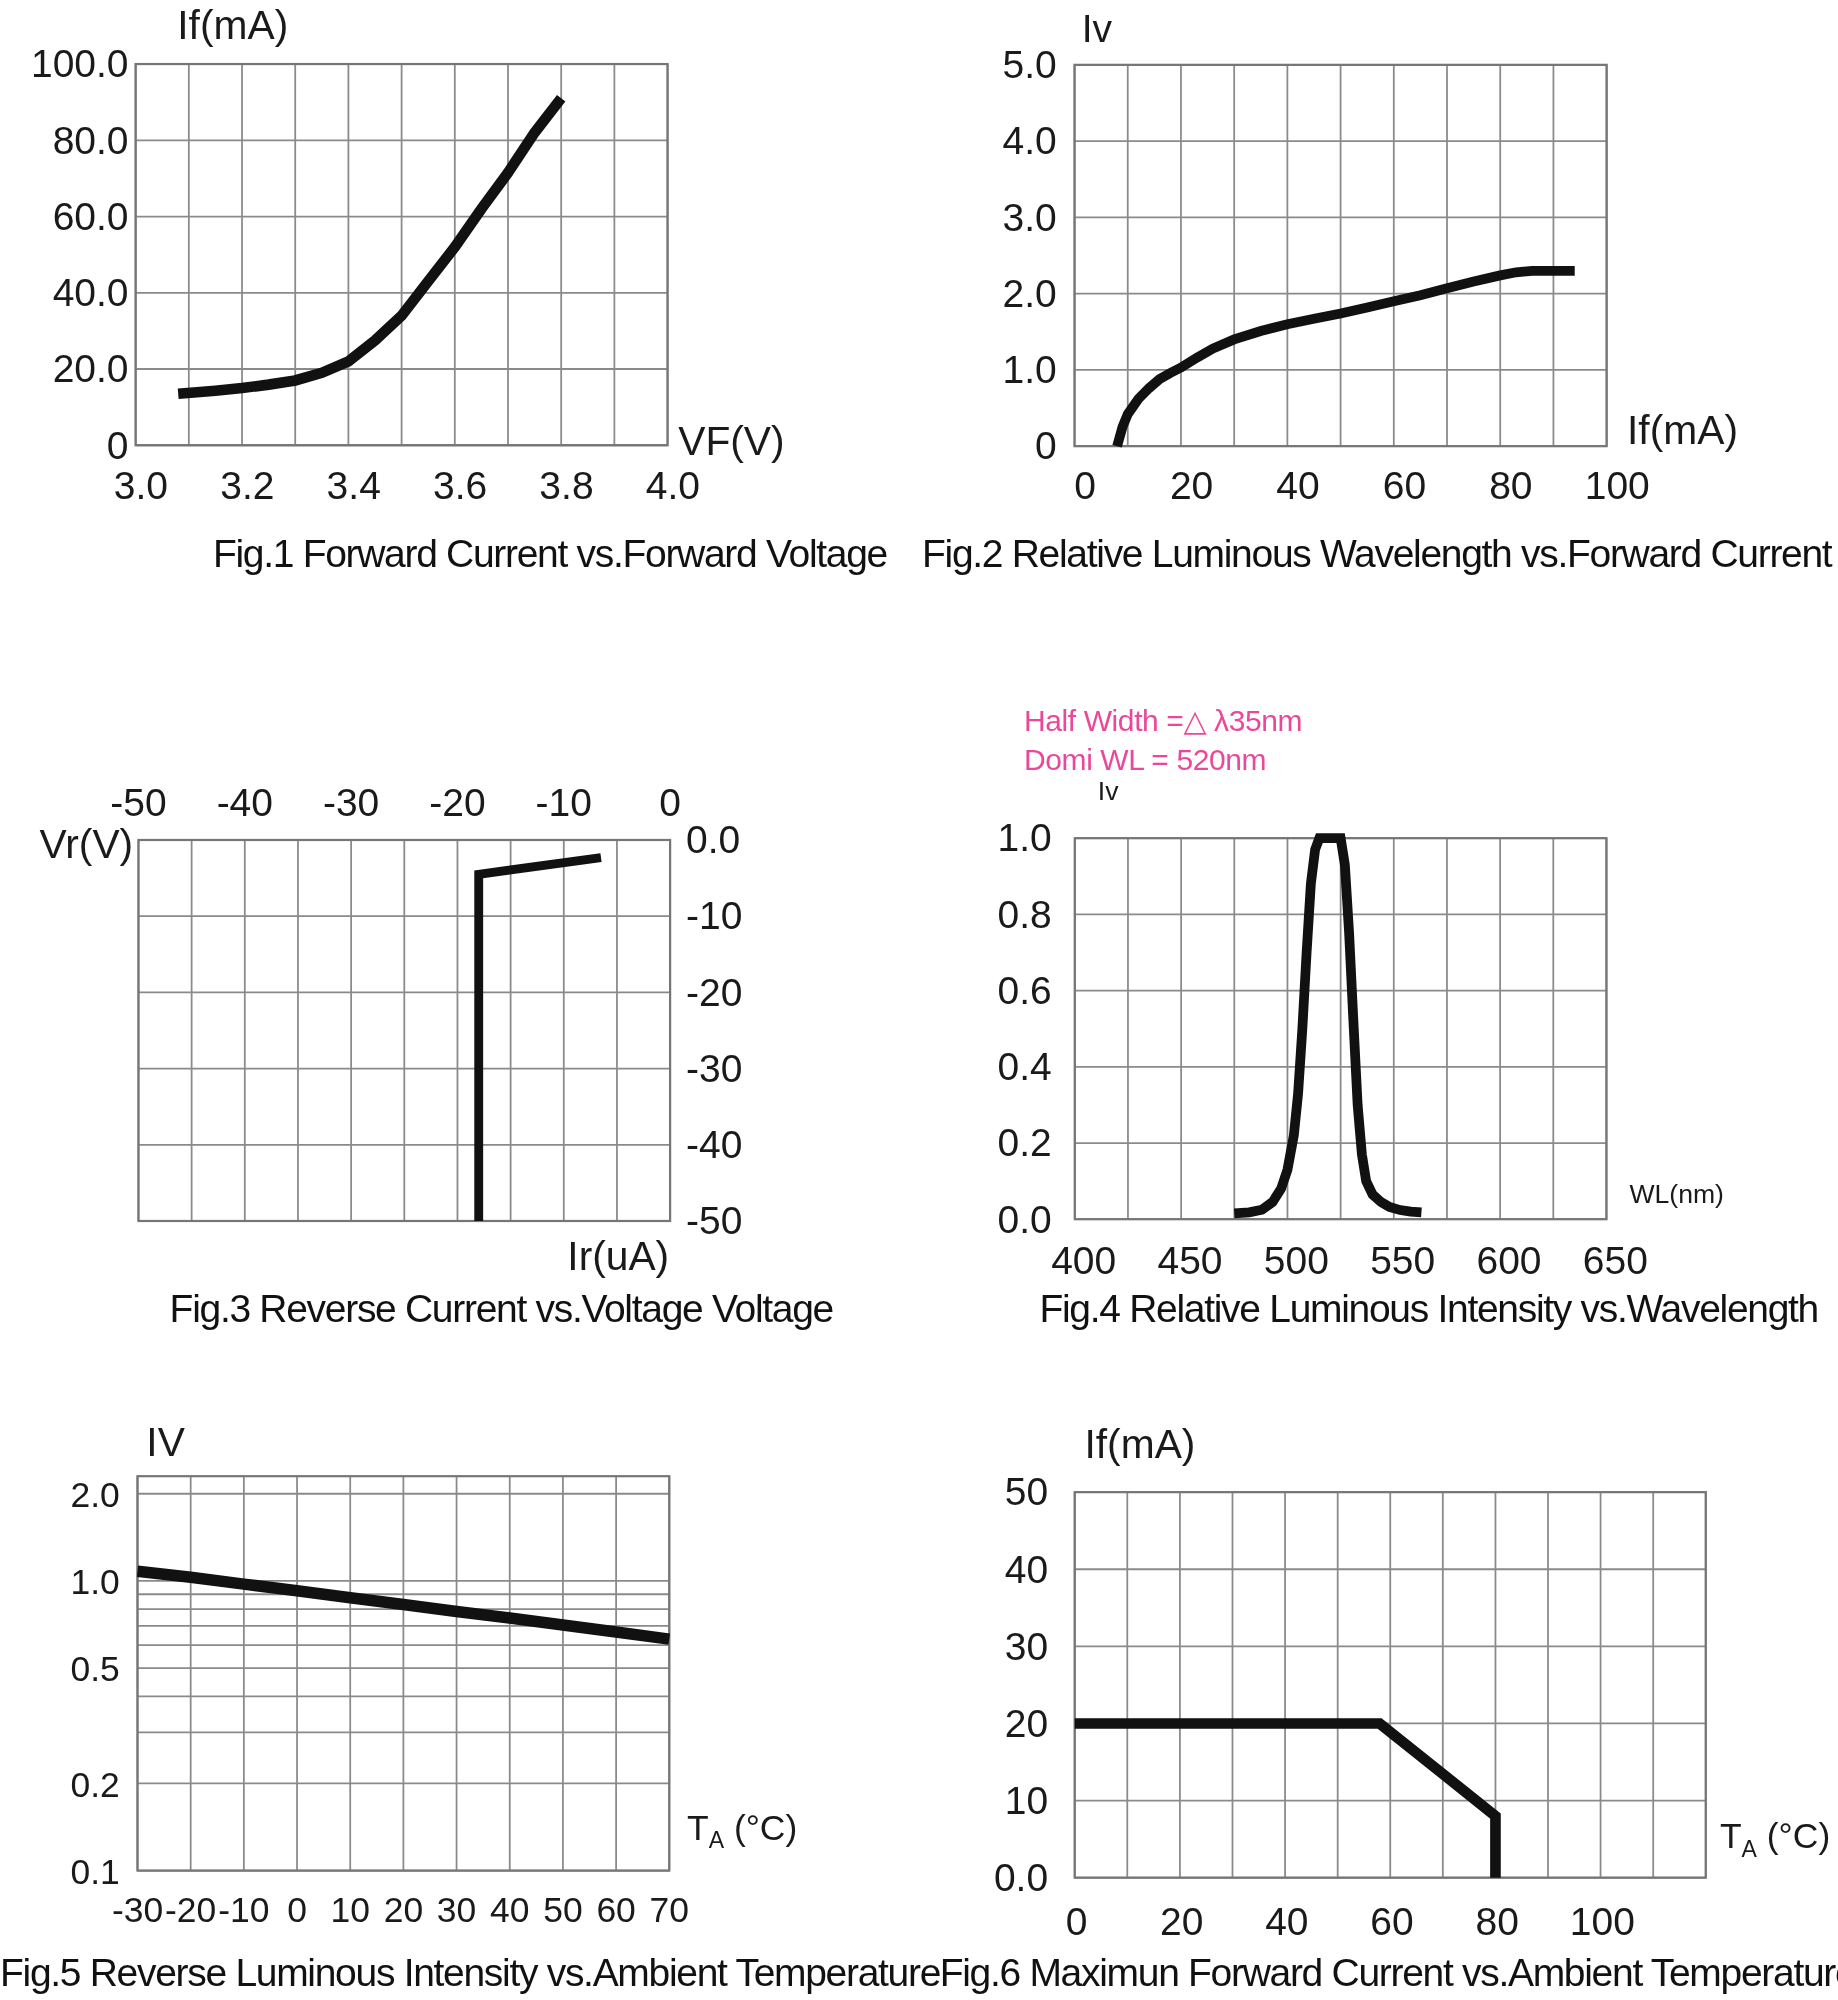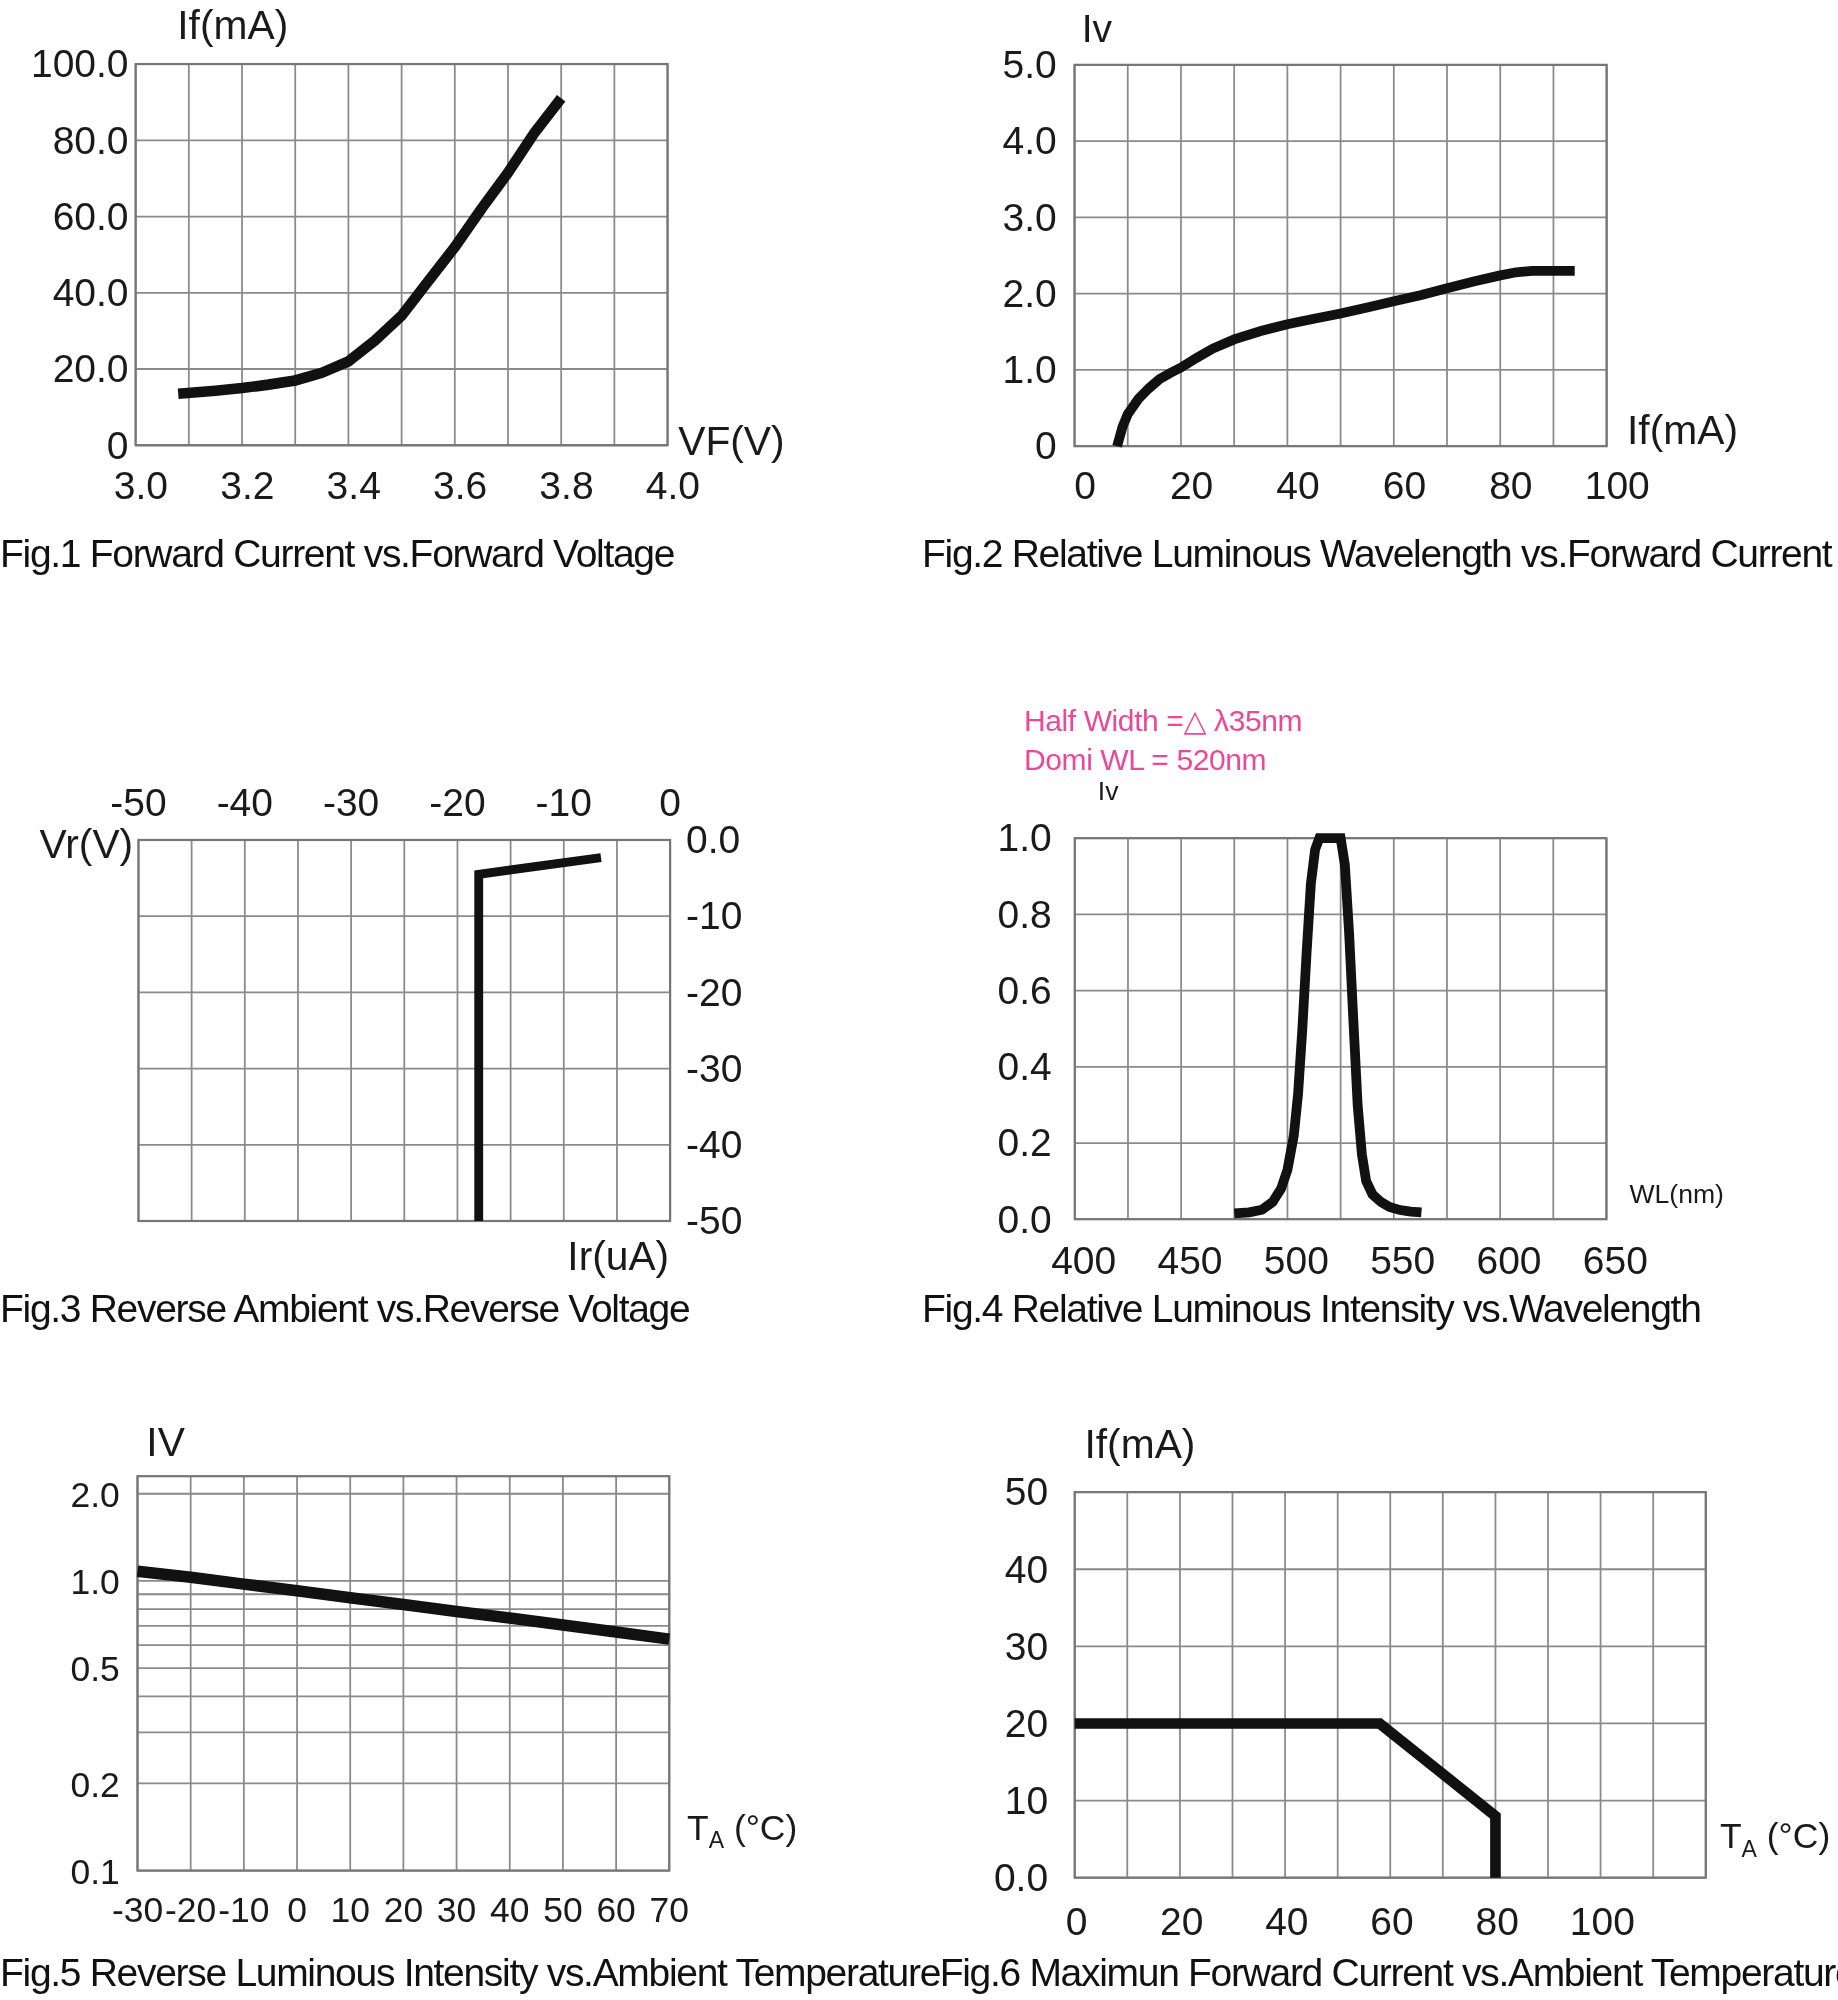--- a/index.html
+++ b/index.html
@@ -12,21 +12,21 @@
     overflow:hidden;
   }
   .fig{position:absolute;margin:0;padding:0;}
   .fig svg{position:absolute;left:0;top:0;width:100%;height:100%;overflow:visible;}
   .grid{stroke:#8a8a8a;stroke-width:2;fill:none;}
   .frame{stroke:#767676;stroke-width:2.5;fill:none;}
   .curve{stroke:#111111;fill:none;stroke-linejoin:miter;stroke-linecap:butt;}
   svg text{fill:#1a1a1a;}
   .caption{
     position:absolute;
-    text-align:left;
+    text-align:right;
     font-size:39px;
     letter-spacing:-1.3px;
     white-space:nowrap;
     color:#111111;
   }
   .ann{
     position:absolute;
     font-size:30px;
     letter-spacing:-0.4px;
     white-space:nowrap;
@@ -145,21 +145,21 @@
         <text x="774.0" y="182.0" text-anchor="start" font-size="44">0.0</text>
         <text x="774.0" y="268.0" text-anchor="start" font-size="44">-10</text>
         <text x="774.0" y="354.0" text-anchor="start" font-size="44">-20</text>
         <text x="774.0" y="440.0" text-anchor="start" font-size="44">-30</text>
         <text x="774.0" y="526.0" text-anchor="start" font-size="44">-40</text>
         <text x="774.0" y="612.0" text-anchor="start" font-size="44">-50</text>
         <text x="150.0" y="187.0" text-anchor="end" font-size="46">Vr(V)</text>
         <text x="640.0" y="652.0" text-anchor="start" font-size="46">Ir(uA)</text>
         <polyline points="678.0,186.8 540.0,205.7 540.0,597.0" class="curve" stroke-width="10"></polyline>
       </svg>
-    <figcaption class="caption" style="left:0px;top:595px;width:833px">Fig.3 Reverse Ambient vs.Reverse Voltage</figcaption>
+    <figcaption class="caption" style="left:0px;top:595px;width:833px">Fig.3 Reverse Current vs.Voltage Voltage</figcaption>
   </figure>
 
   <figure class="fig" style="left:922px;top:692px;width:917px;height:700px">
     <div class="ann" style="left:102px;top:10.6px">Half Width =△ λ35nm</div>
     <div class="ann" style="left:102px;top:51px">Domi WL = 520nm</div>
     <svg viewBox="0 0 1034 790">
         <line x1="172.0" y1="165" x2="172.0" y2="595" class="grid"></line>
         <line x1="232.0" y1="165" x2="232.0" y2="595" class="grid"></line>
         <line x1="292.0" y1="165" x2="292.0" y2="595" class="grid"></line>
         <line x1="352.0" y1="165" x2="352.0" y2="595" class="grid"></line>

